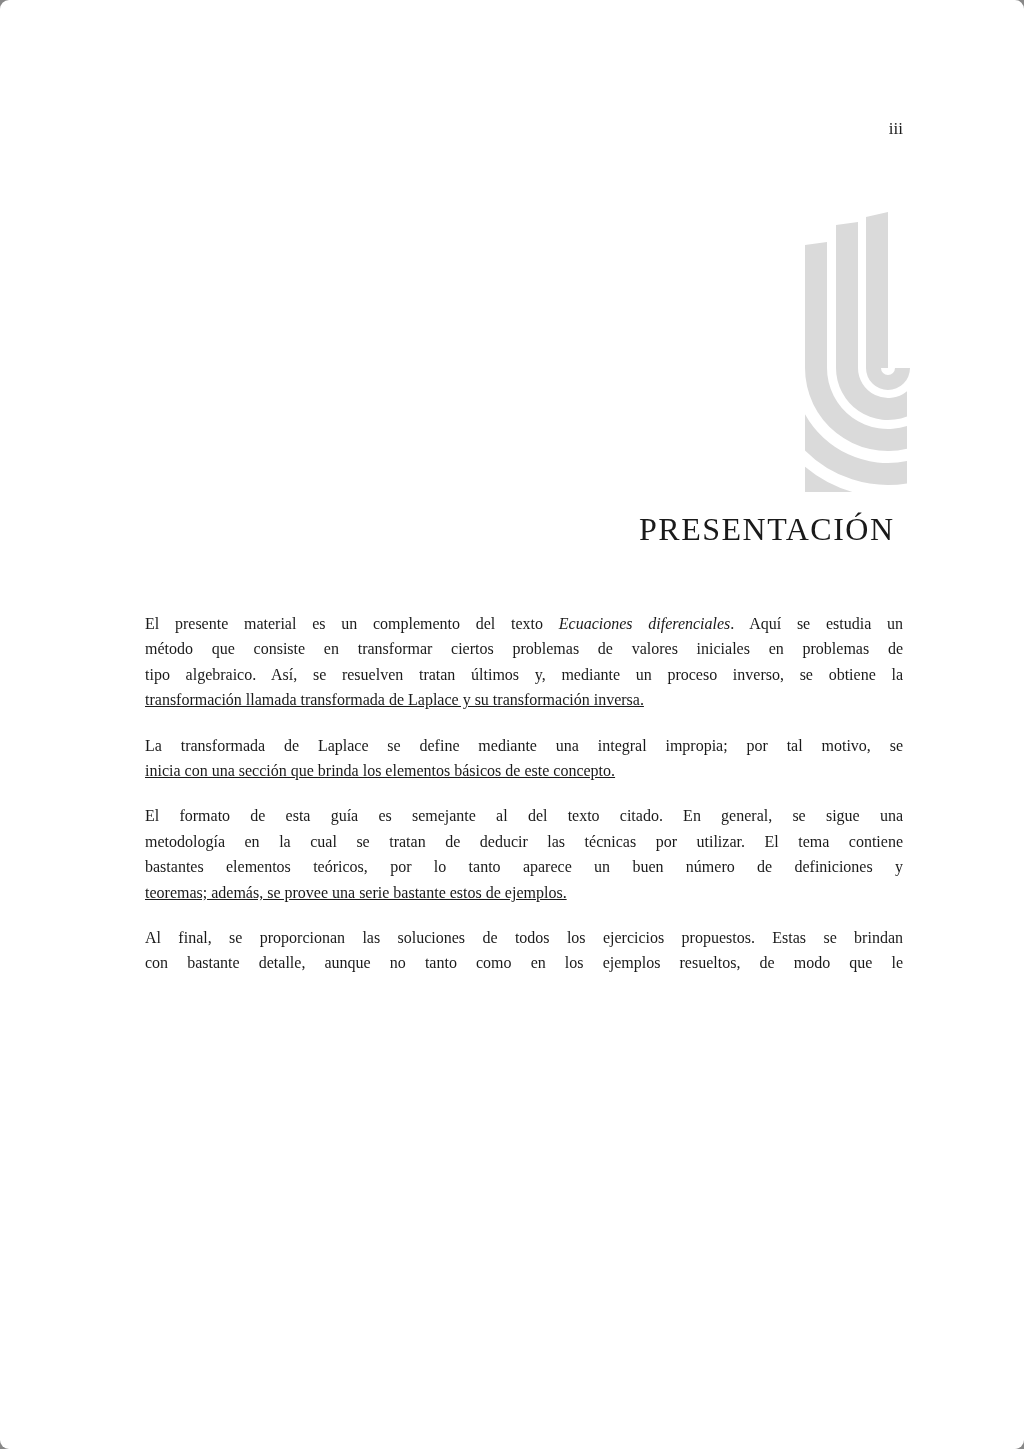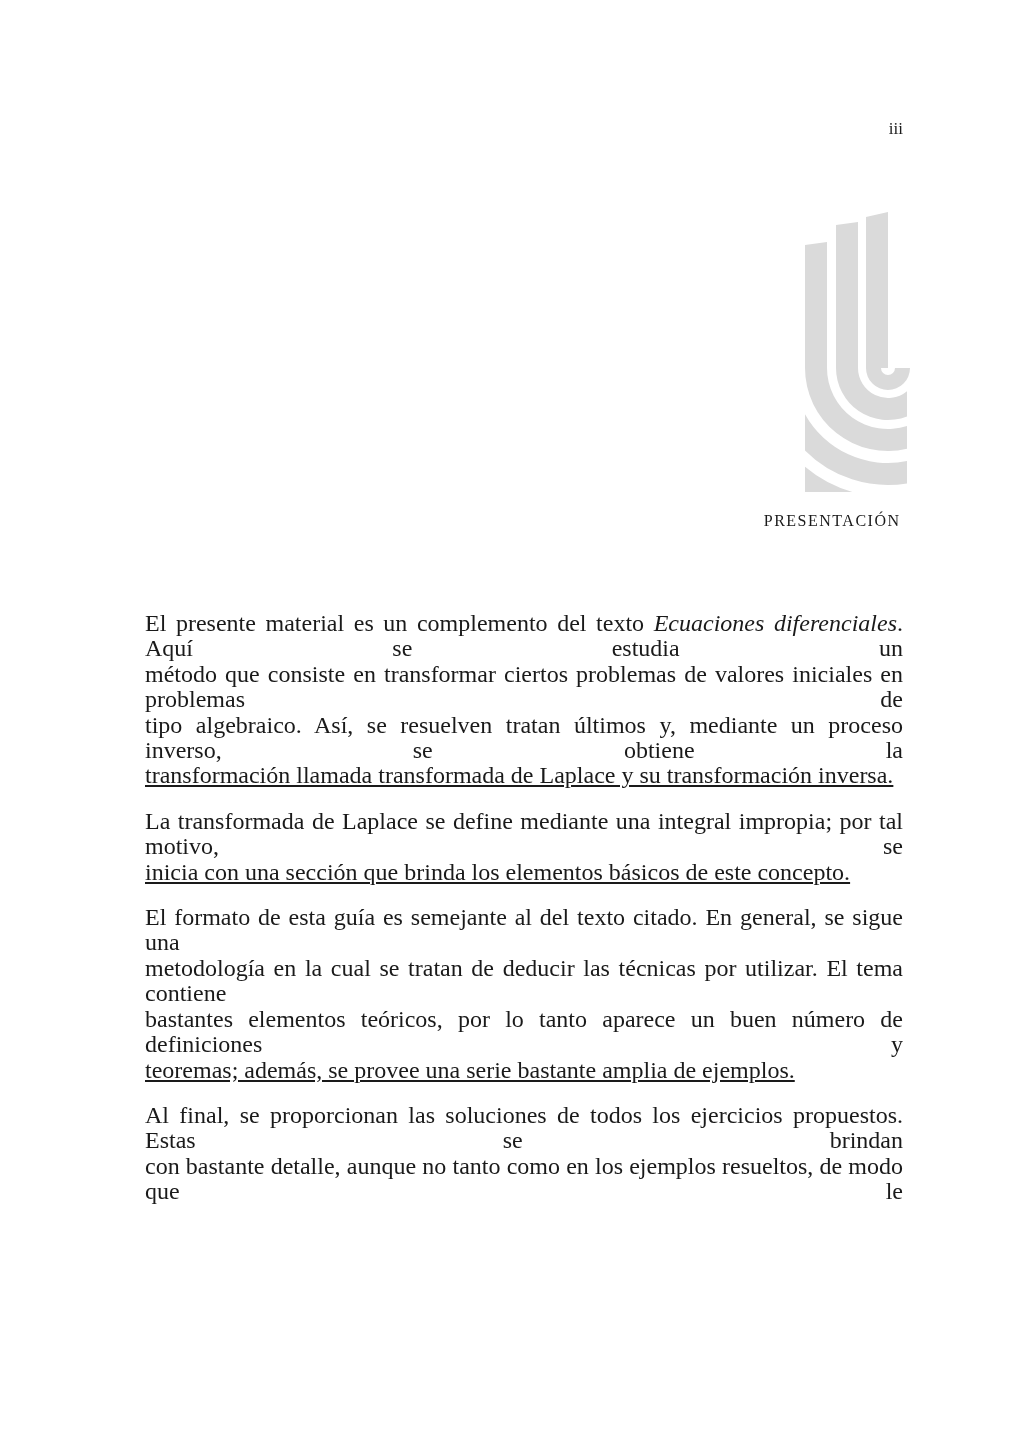--- a/index.html
+++ b/index.html
@@ -4,20 +4,21 @@
 <style>
   html, body { margin: 0; padding: 0; background: #888; }
   .page {
     position: relative;
     width: 1024px;
     height: 1449px;
     margin: 0 auto;
     background: #ffffff;
     font-family: "Liberation Serif", serif;
     overflow: hidden;
+    border-radius: 9px;
   }
   .content {
     position: absolute;
     left: 145px;
     top: 0;
     width: 758px;
     height: 100%;
   }
   .page-number {
     position: absolute;
@@ -30,38 +31,38 @@
   .logo {
     position: absolute;
     top: 207px;
     right: -9px;
     width: 112px;
     height: 285px;
   }
   .doc-title {
     position: absolute;
     top: 513px;
-    right: 4px;
-    font-size: 16px;
+    right: 10px;
+    font-size: 32px;
     line-height: 1;
     letter-spacing: 1.5px;
     margin-right: -1.5px;
     color: #1a1a1a;
     white-space: nowrap;
   }
   .body-text {
     position: absolute;
     top: 611px;
     left: 0;
     right: 0;
     color: #1a1a1a;
   }
   .para {
     margin: 0 0 20px 0;
-    font-size: 24px;
+    font-size: 16px;
     line-height: 25.4px;
   }
   .line {
     text-align: justify;
     text-align-last: justify;
     white-space: normal;
   }
   .line.last { text-align-last: left; text-decoration: underline; }
   .italic { font-style: italic; }
 </style>
@@ -98,21 +99,21 @@
           <div class="line last"><span>transformación llamada transformada de Laplace y su transformación inversa.</span></div>
         </div>
         <div class="para">
           <div class="line"><span>La transformada de Laplace se define mediante una integral impropia; por tal motivo, se</span></div>
           <div class="line last"><span>inicia con una sección que brinda los elementos básicos de este concepto.</span></div>
         </div>
         <div class="para">
           <div class="line"><span>El formato de esta guía es semejante al del texto citado. En general, se sigue una</span></div>
           <div class="line"><span>metodología en la cual se tratan de deducir las técnicas por utilizar. El tema contiene</span></div>
           <div class="line"><span>bastantes elementos teóricos, por lo tanto aparece un buen número de definiciones y</span></div>
-          <div class="line last"><span>teoremas; además, se provee una serie bastante amplia de ejemplos.</span></div>
+          <div class="line last"><span>teoremas; además, se provee una serie bastante estos de ejemplos.</span></div>
         </div>
         <div class="para">
           <div class="line"><span>Al final, se proporcionan las soluciones de todos los ejercicios propuestos. Estas se brindan</span></div>
           <div class="line"><span>con bastante detalle, aunque no tanto como en los ejemplos resueltos, de modo que le</span></div>
         </div>
       </div>
 
   </div>
 </div>
 

